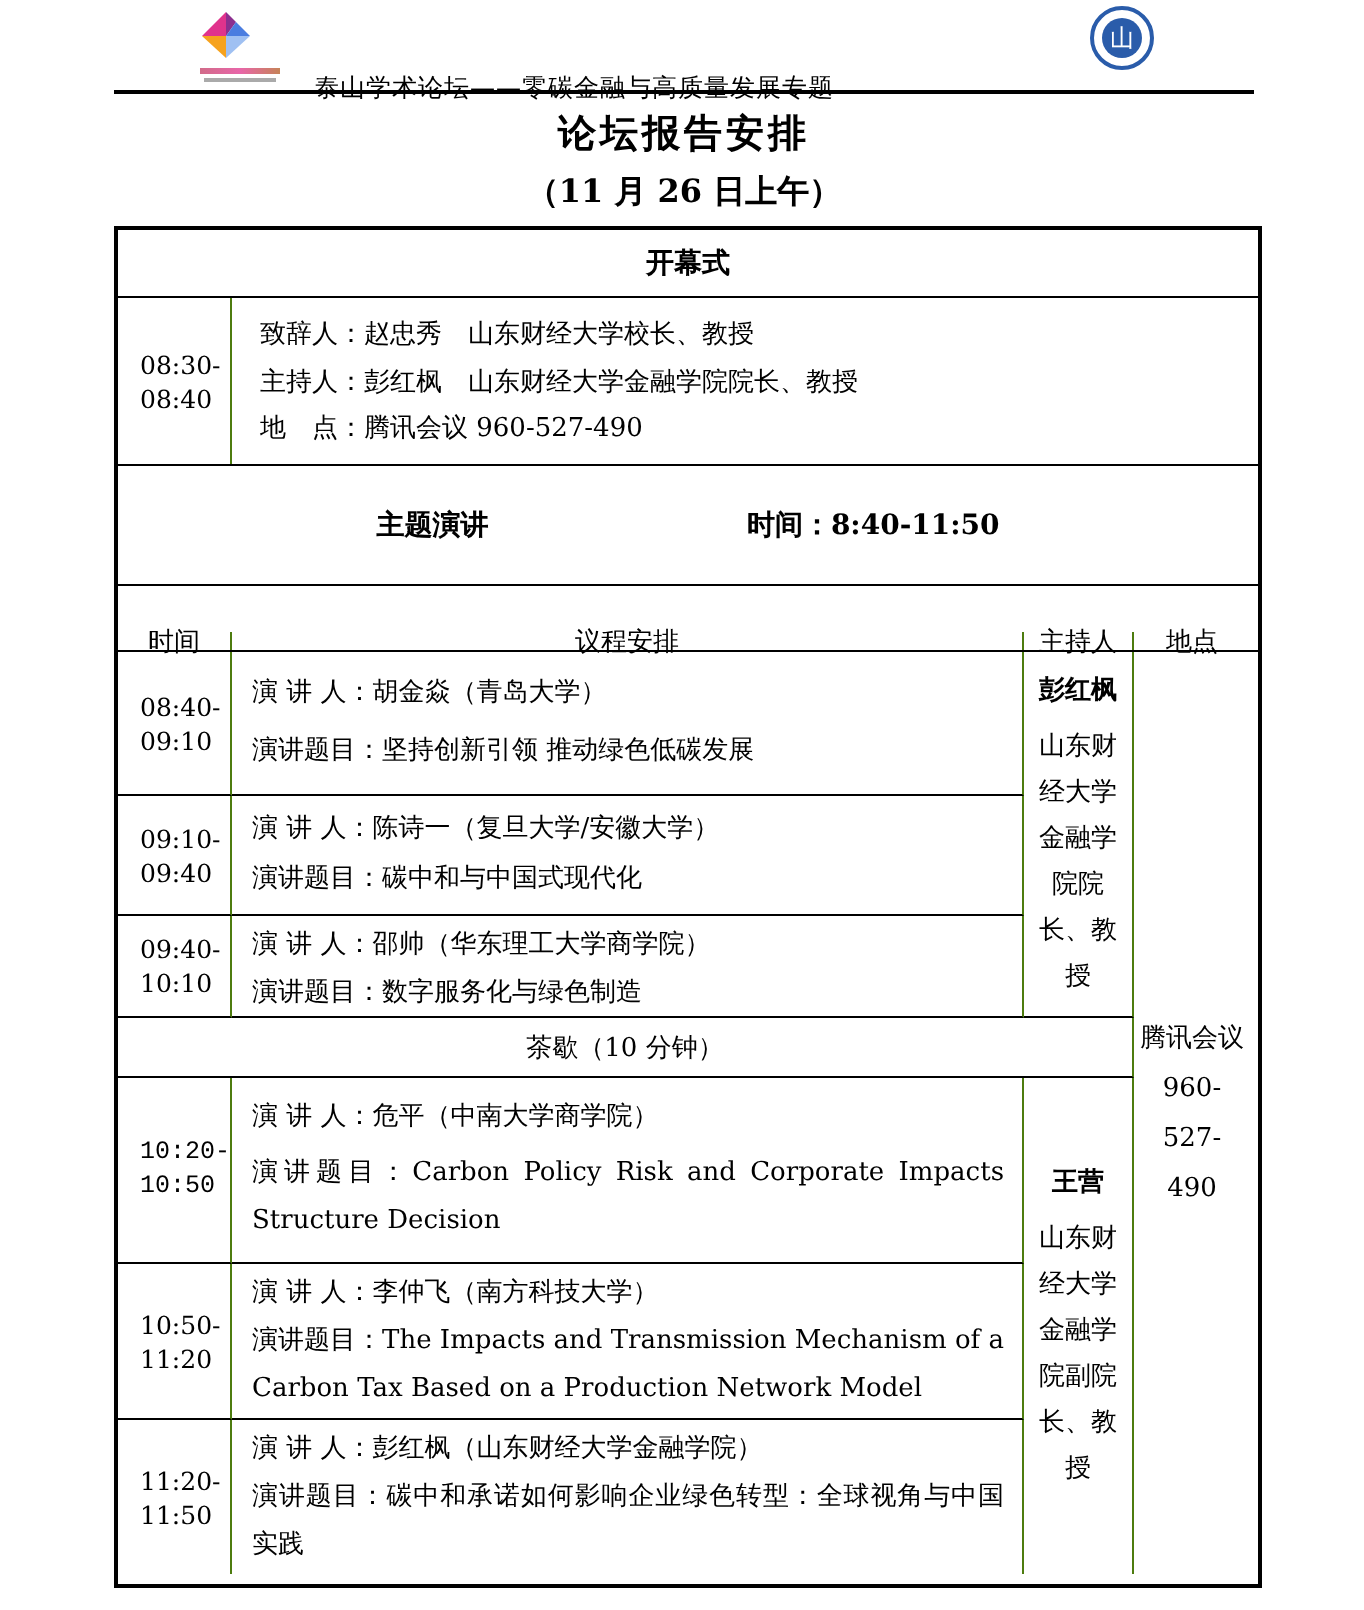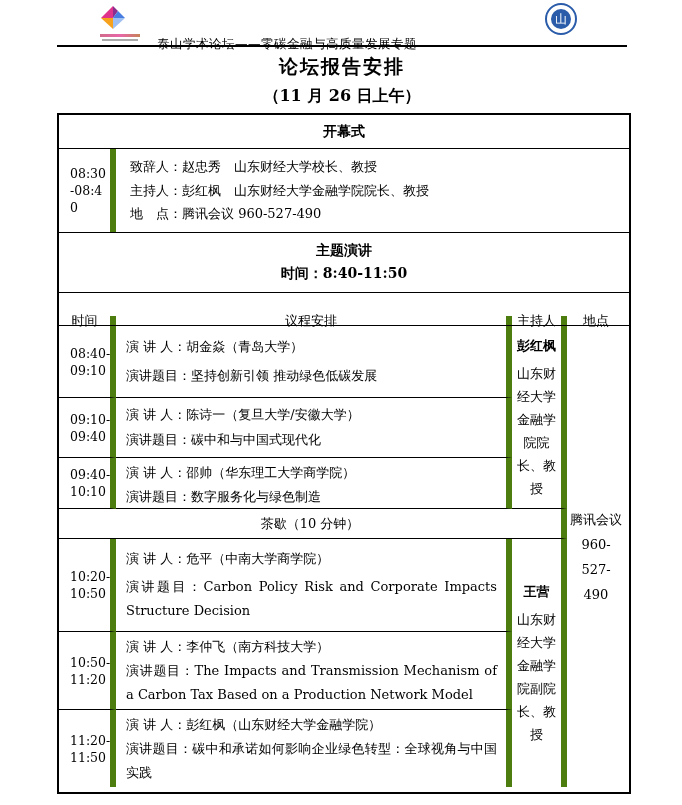--- a/index.html
+++ b/index.html
@@ -26,30 +26,30 @@
   .header-rule { position:absolute; left:57px; top:45px; width:570px; height:2px; background:#000; }
   
   .doc-title { position:absolute; left:57px; top:54px; width:570px; text-align:center;
     font-size:19px; font-weight:bold; letter-spacing:2px; }
   .doc-subtitle { position:absolute; left:57px; top:86px; width:570px; text-align:center;
     font-size:16px; font-weight:bold; }
   
   .forum-table { position:absolute; left:57px; top:113px; width:574px; height:681px;
     border:2px solid #000; background:#fff; font-size:13px; }
   .bb { border-bottom:1px solid #000; }
-  .br { border-right:6px solid #4d7c0f; }
+  .br { border-right:1px solid #4d7c0f; }
   .sec-title { height:34px; display:flex; align-items:center; justify-content:center;
     font-weight:bold; font-size:14px; }
   .opening-row { height:84px; display:flex; }
   .cell-time { width:57px; display:flex; flex-direction:column; align-items:flex-start;
     justify-content:center; padding-left:11px; font-size:12.5px; line-height:17px; }
   .cell-time .t { word-break:break-all; }
   .opening-content { width:513px; display:flex; flex-direction:column;
     justify-content:space-evenly; padding:4px 8px 4px 14px; }
-  .keynote-head { height:60px; display:flex; flex-direction:column; align-items:center;
+  .keynote-head { height:60px; display:flex; flex-direction:row; align-items:center;
     justify-content:space-evenly; font-weight:bold; font-size:14px; padding:5px 0; }
   .colhead { height:33px; display:flex; }
   .colhead > div { display:flex; align-items:center; justify-content:center;margin-top:23px; }
   .ch-time { width:57px; } .ch-agenda { width:396px; } .ch-mod { width:55px; } .ch-loc { width:58px; }
   .body-grid { display:grid; grid-template-columns:57px 396px 55px 58px;
     grid-template-rows:72px 60px 51px 30px 93px 78px 77px; }
   .g-time { display:flex; flex-direction:column; align-items:flex-start; justify-content:center;
     padding-left:11px; font-size:12.5px; line-height:17px; }
   .g-agenda { display:flex; flex-direction:column; justify-content:space-evenly;
     padding:3px 9px 3px 10px; line-height:24px; }
@@ -140,21 +140,21 @@
         <div class="topic">演讲题目：数字服务化与绿色制造</div>
       </div>
 
       <div class="g-mod br bb" style="grid-column:3;grid-row:1 / span 3;">
         <div class="mod-name">彭红枫</div>
         <div class="mod-role">山东财经大学金融学院院长、教授</div>
       </div>
 
       <div class="g-tea br bb" style="grid-row:4;">茶歇（10 分钟）</div>
 
-      <div class="g-time br bb" style="grid-column:1;grid-row:5;">
+      <div class="g-time br bb" style="grid-column:1;grid-row:5;font-family:Liberation Mono, monospace;">
           <span class="t">10:20-10:50</span>
         </div>
       <div class="g-agenda br bb" style="grid-column:2;grid-row:5;">
         <div class="speaker">演 讲 人：危平（中南大学商学院）</div>
         <div class="topic">演讲题目：Carbon Policy Risk and Corporate Impacts Structure Decision</div>
       </div>
 
       <div class="g-time br bb" style="grid-column:1;grid-row:6;">
           <span class="t">10:50-11:20</span>
         </div>

